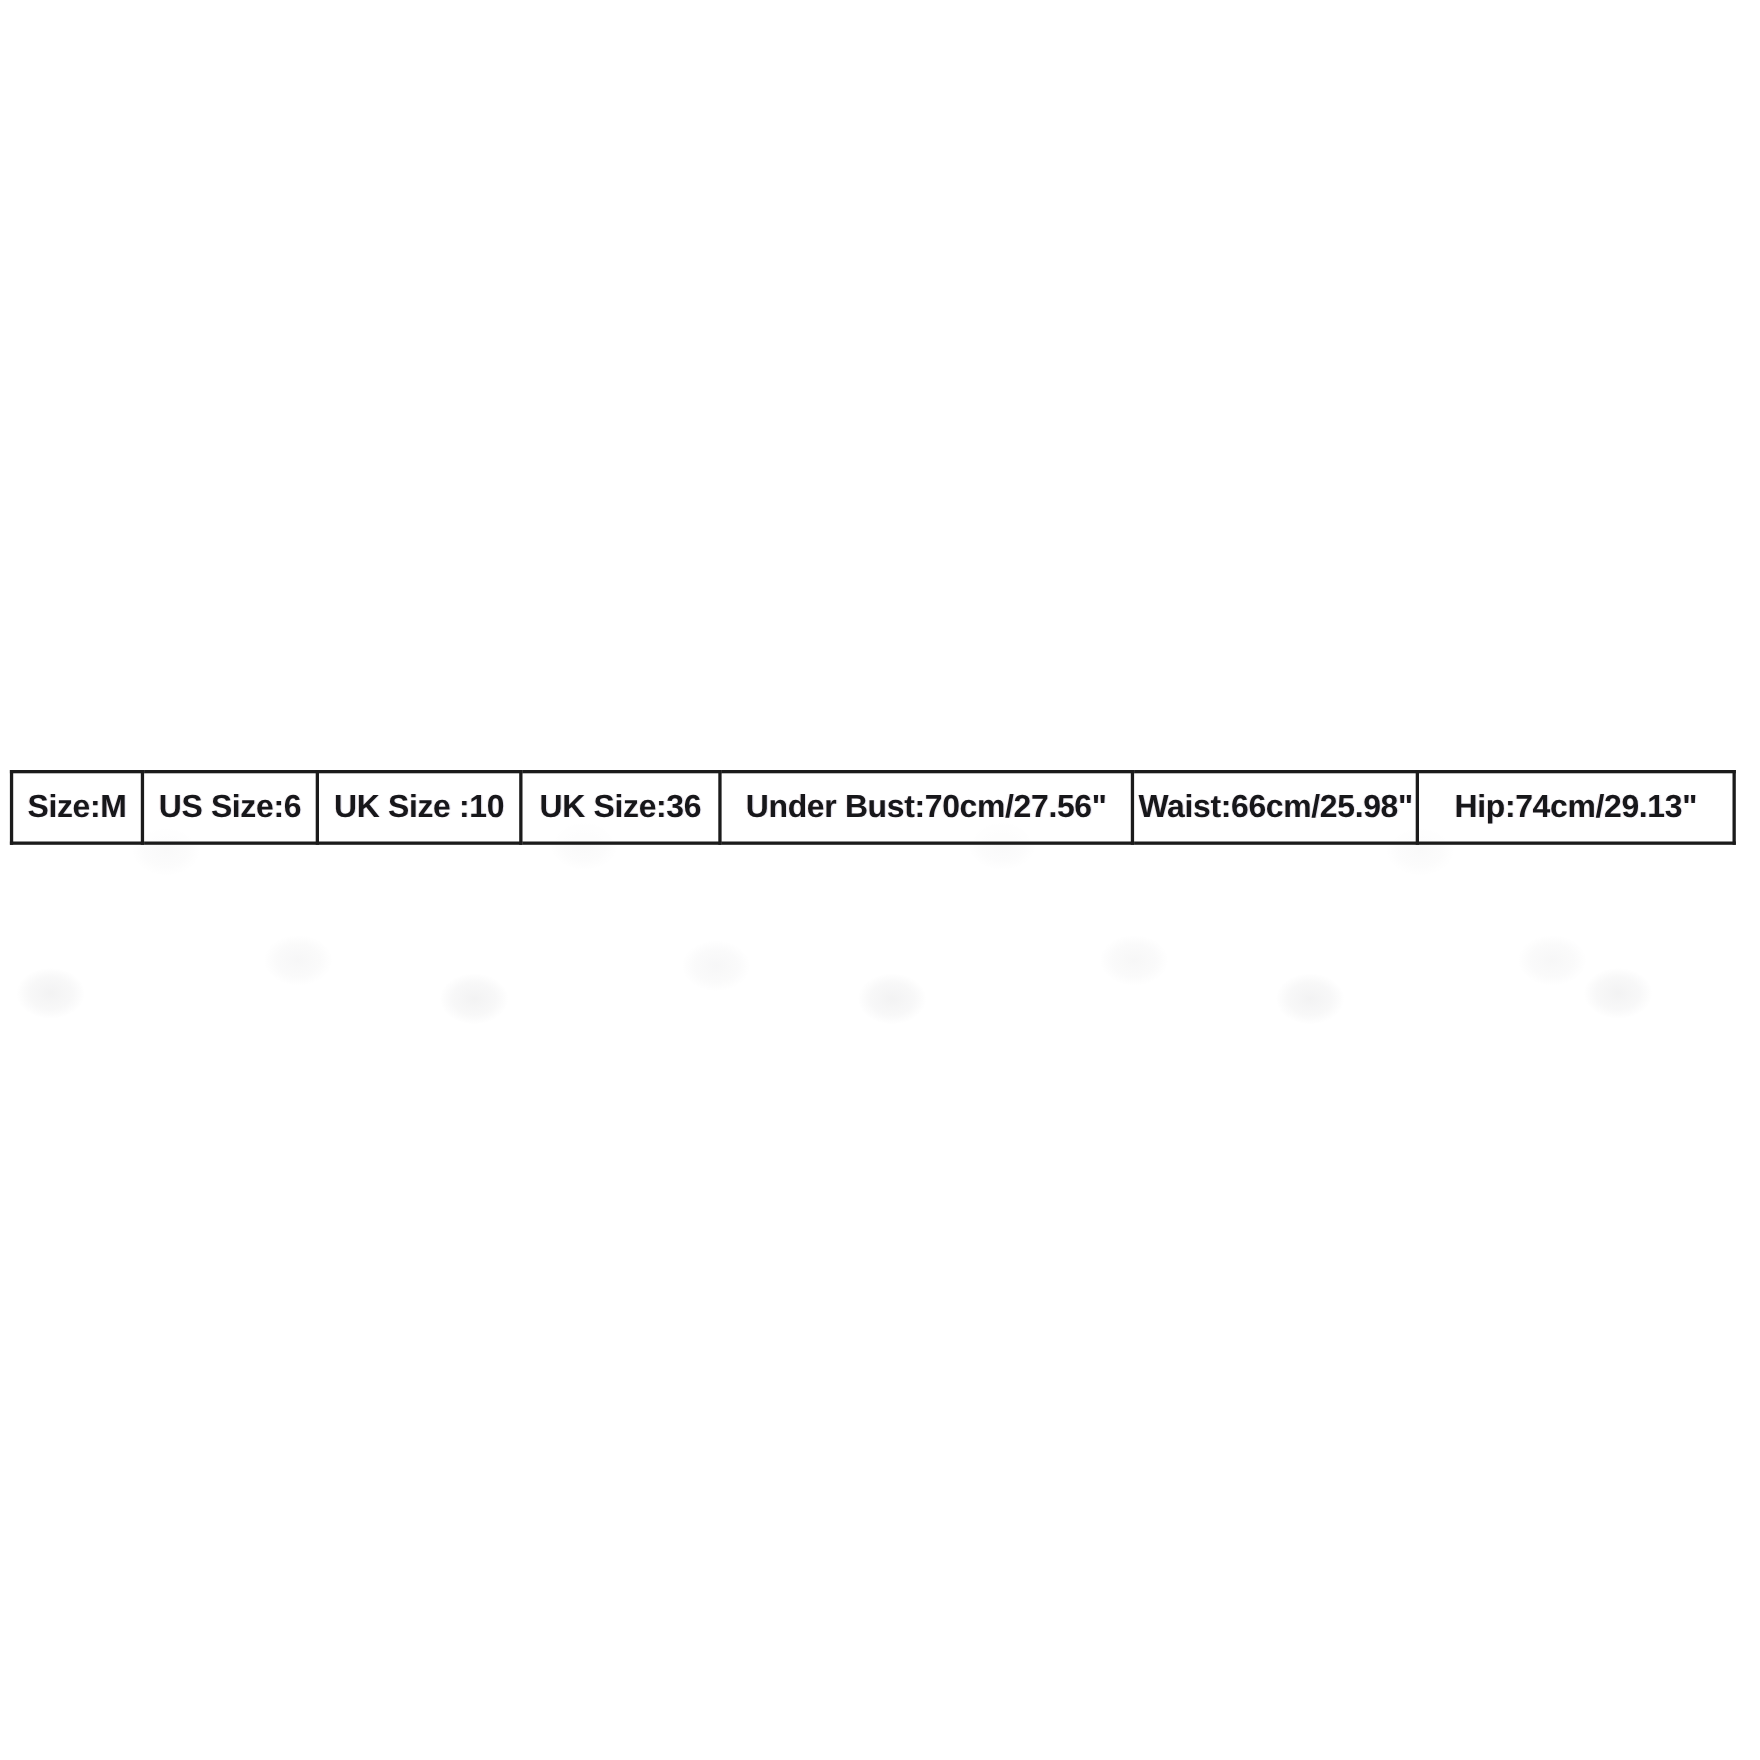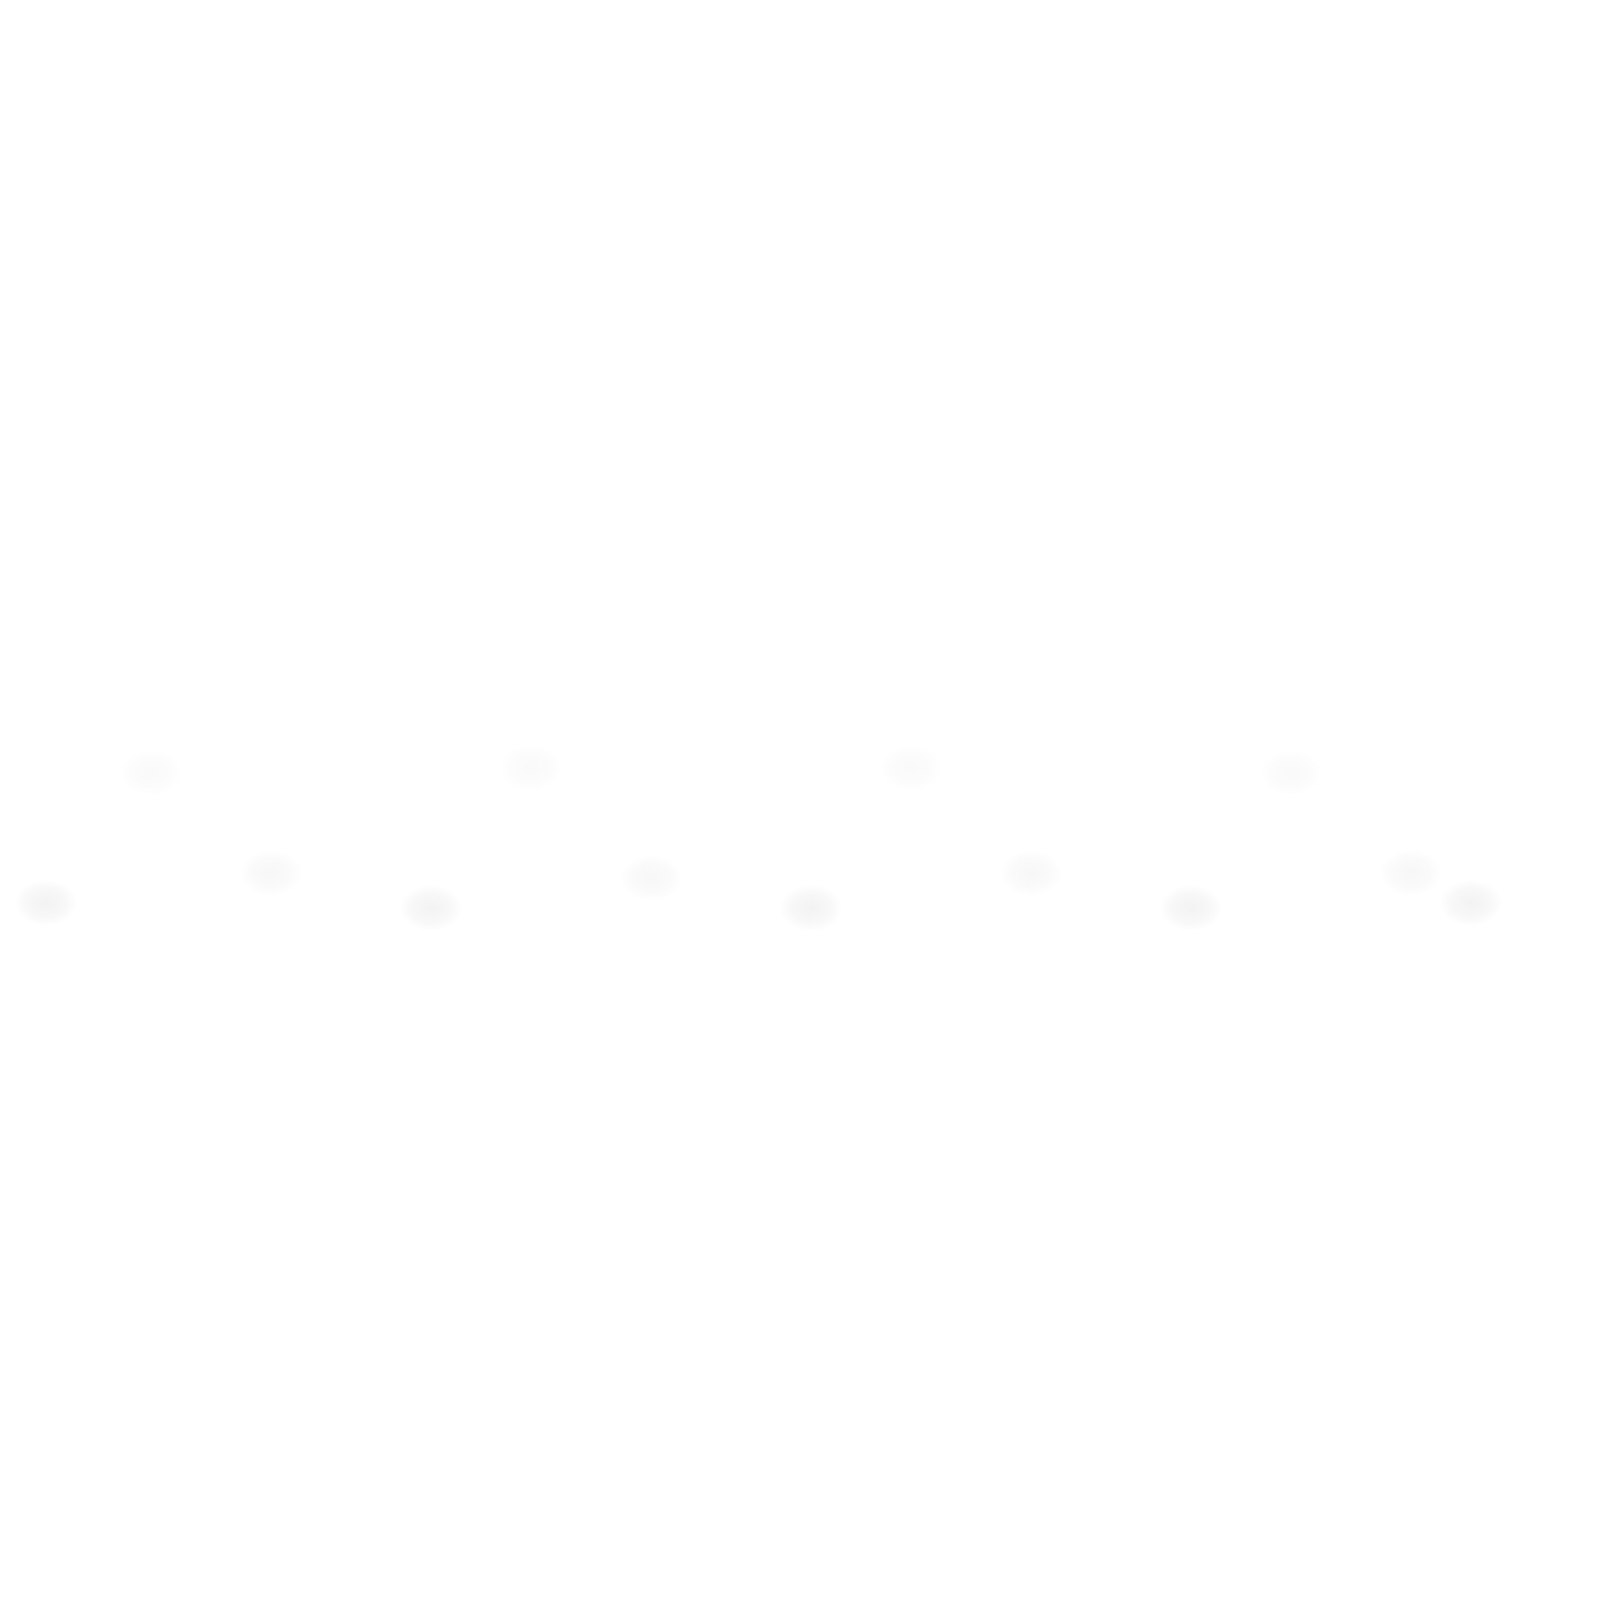--- a/index.html
+++ b/index.html
@@ -82,16 +82,25 @@
     <colgroup>
       <col style="width:119px">
       <col style="width:159px">
       <col style="width:185px">
       <col style="width:181px">
       <col style="width:375px">
       <col style="width:259px">
       <col style="width:288px">
     </colgroup>
     <tbody>
+      <tr>
+        <td>Size:M</td>
+        <td>US Size:6</td>
+        <td>UK Size :10</td>
+        <td>UK Size:36</td>
+        <td>Under Bust:70cm/27.56"</td>
+        <td>Waist:66cm/25.98"</td>
+        <td>Hip:74cm/29.13"</td>
+      </tr>
     </tbody>
   </table>
 
 </div>
 
 </body></html>

